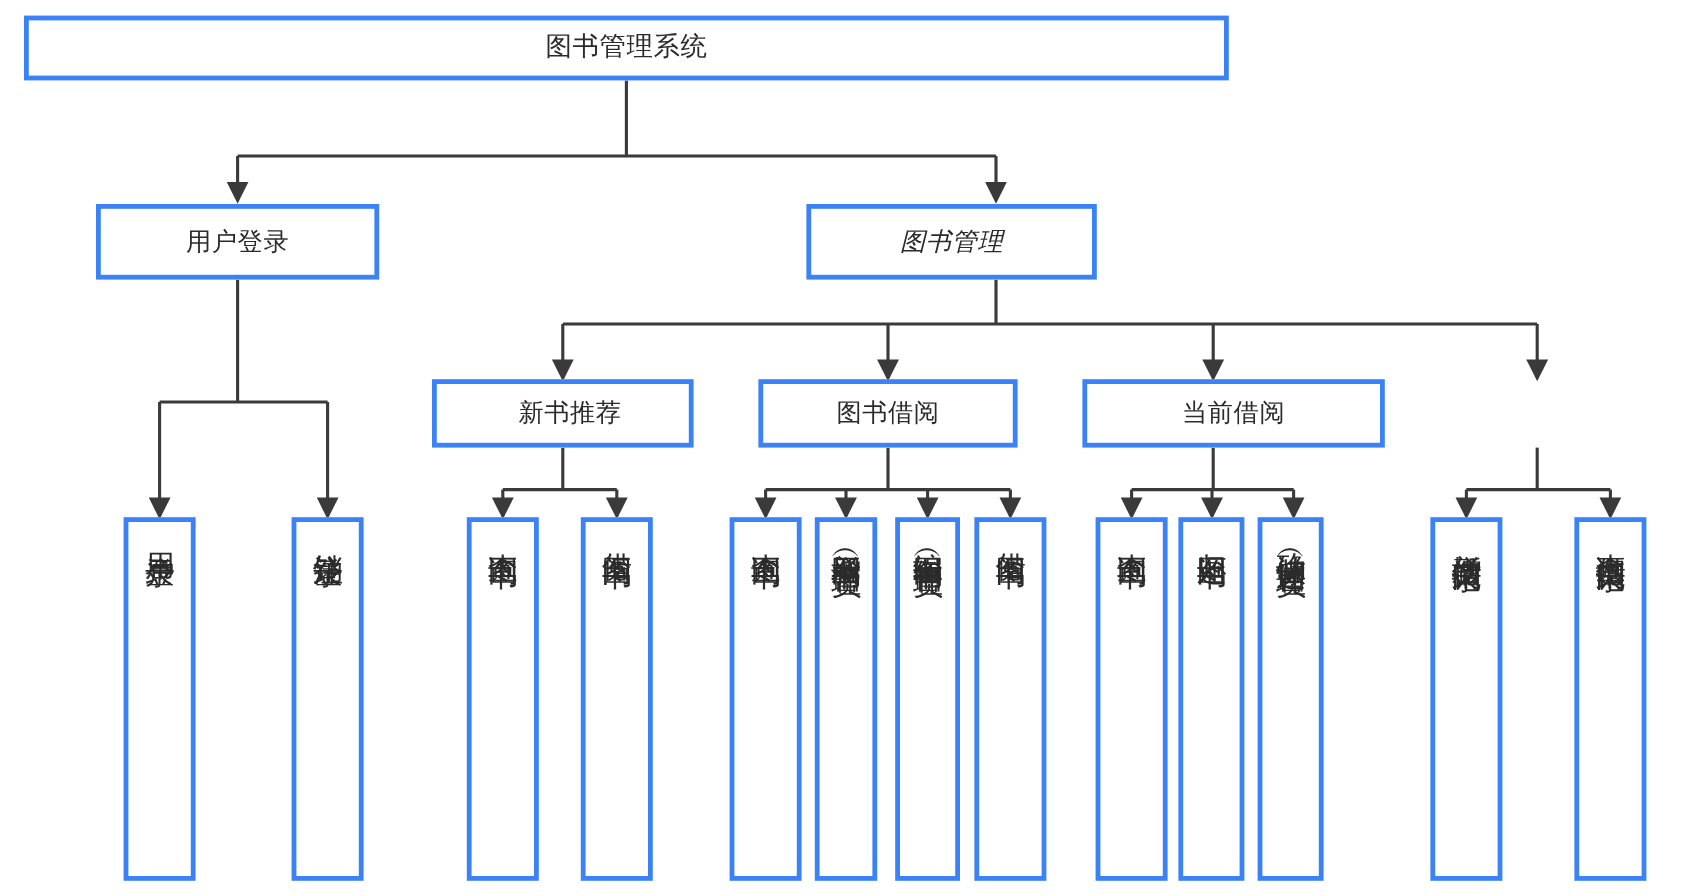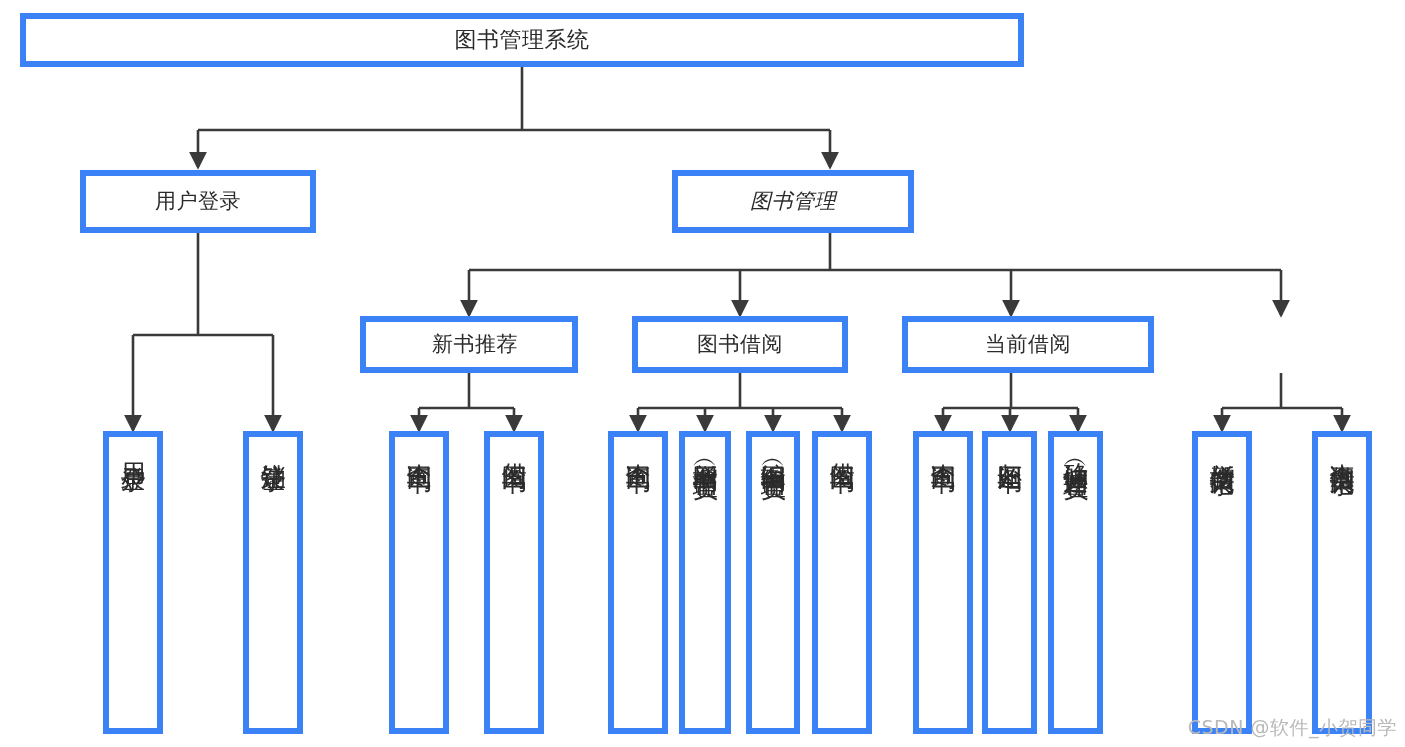--- a/index.html
+++ b/index.html
@@ -22,21 +22,21 @@
     left: 0;
     top: 0;
     width: 1405px;
     height: 747px;
     pointer-events: none;
   }
   .node {
     position: absolute;
     box-sizing: border-box;
     background: #ffffff;
-    border: 6px solid #3b82f6;
+    border: 4px solid #3b82f6;
     display: flex;
     align-items: center;
     justify-content: center;
     color: #2b2b2b;
   }
   .node .lbl {
     display: block;
     text-align: center;
     line-height: 1.12;
     letter-spacing: 0.5px;
@@ -185,15 +185,14 @@
     <span class="lbl">确认归还（管理员）</span>
   </div>
 
   <div class="node v" style="left:1192px; top:431px; width:60px; height:303px;">
     <span class="lbl">新增借阅记录</span>
   </div>
   <div class="node v" style="left:1312px; top:431px; width:60px; height:303px;">
     <span class="lbl">查询借阅记录</span>
   </div>
 
-  <div class="watermark">CSDN @软件_小贺同学</div>
 
 </div>
 
 </body></html>

